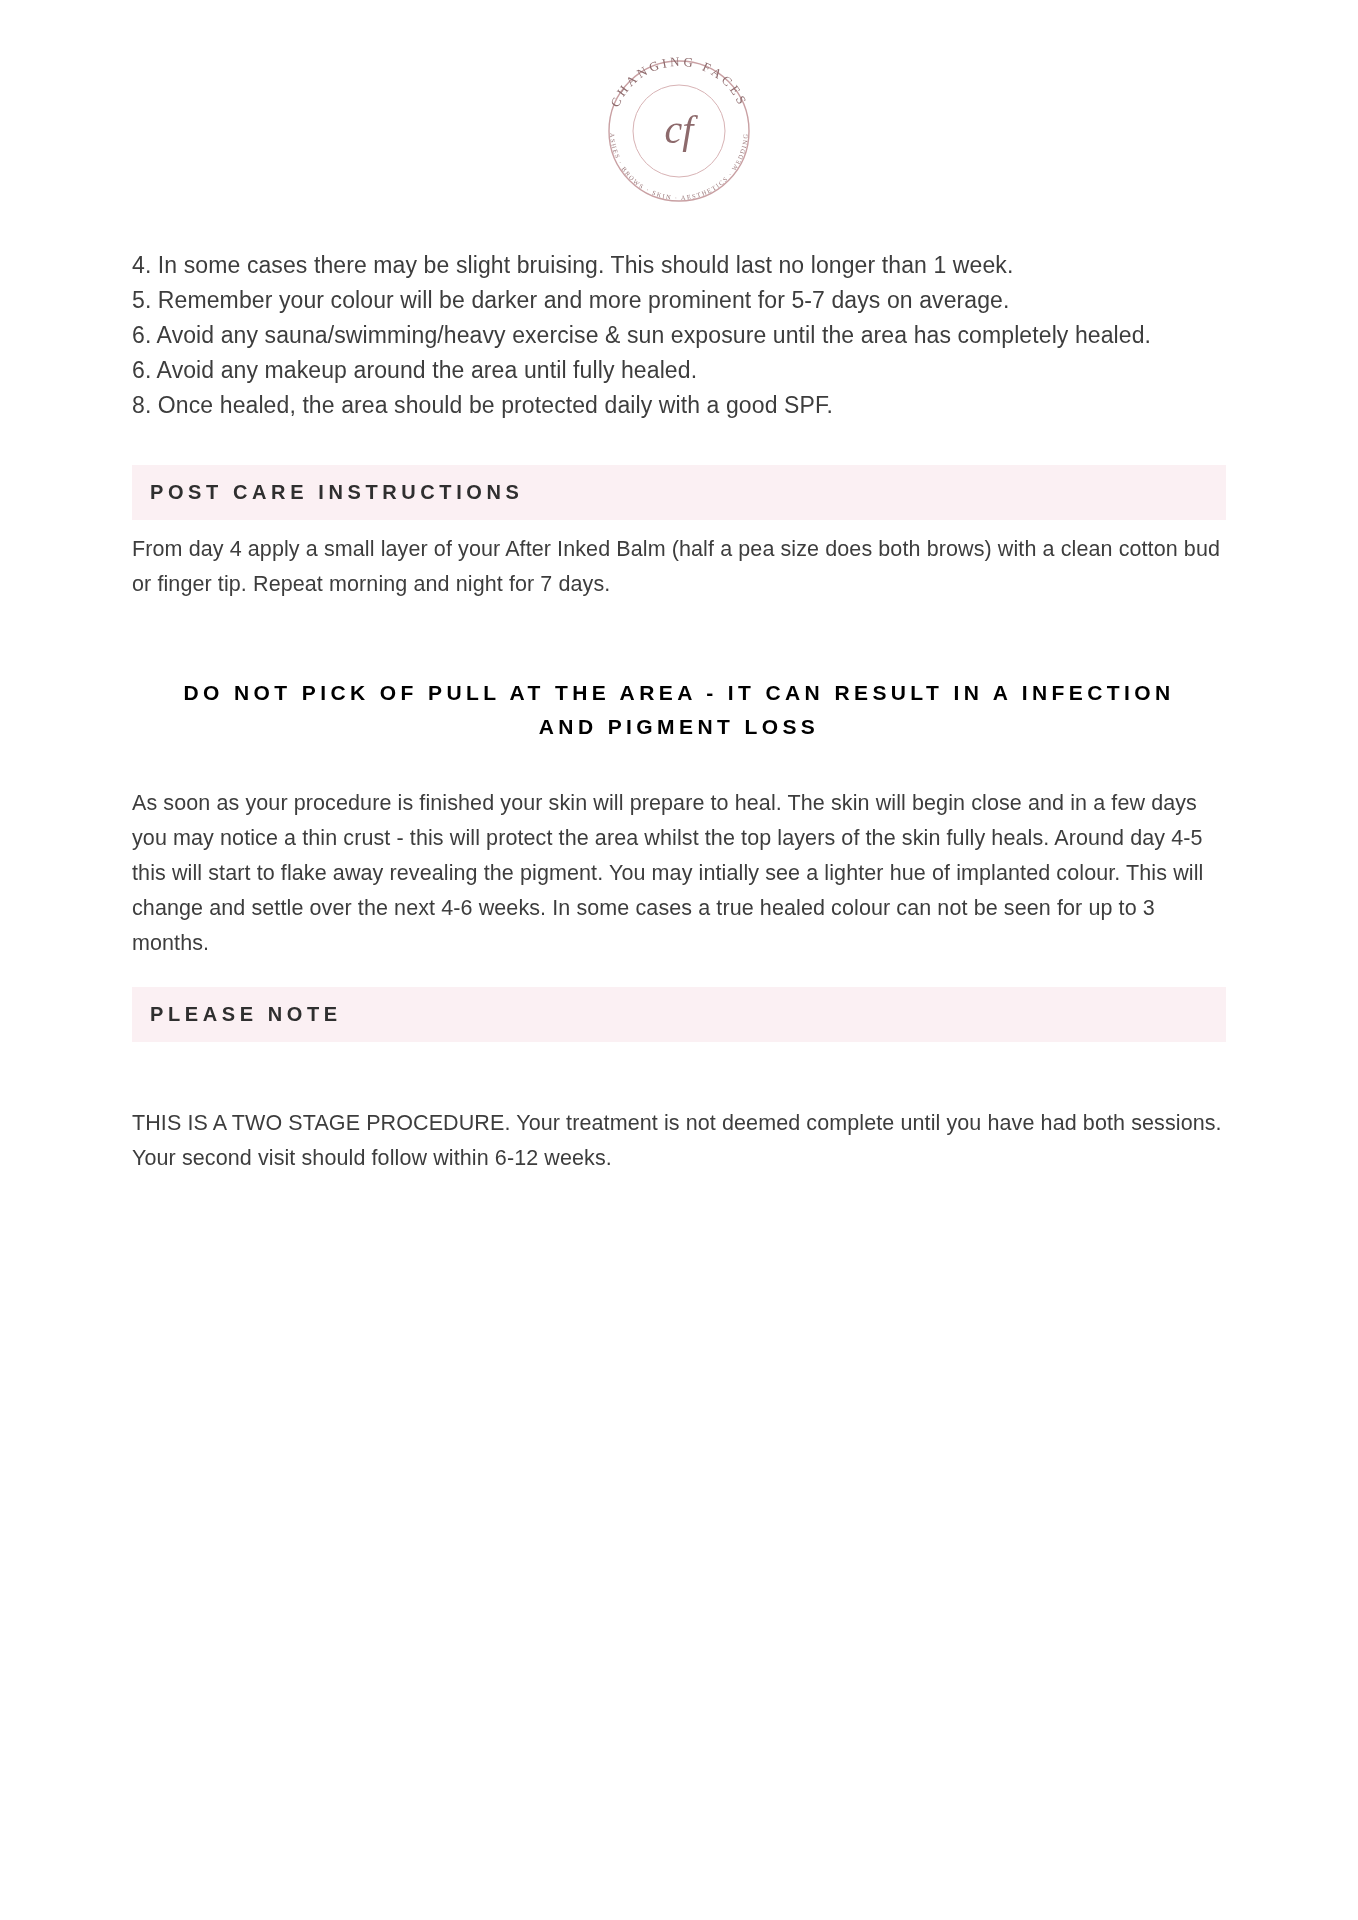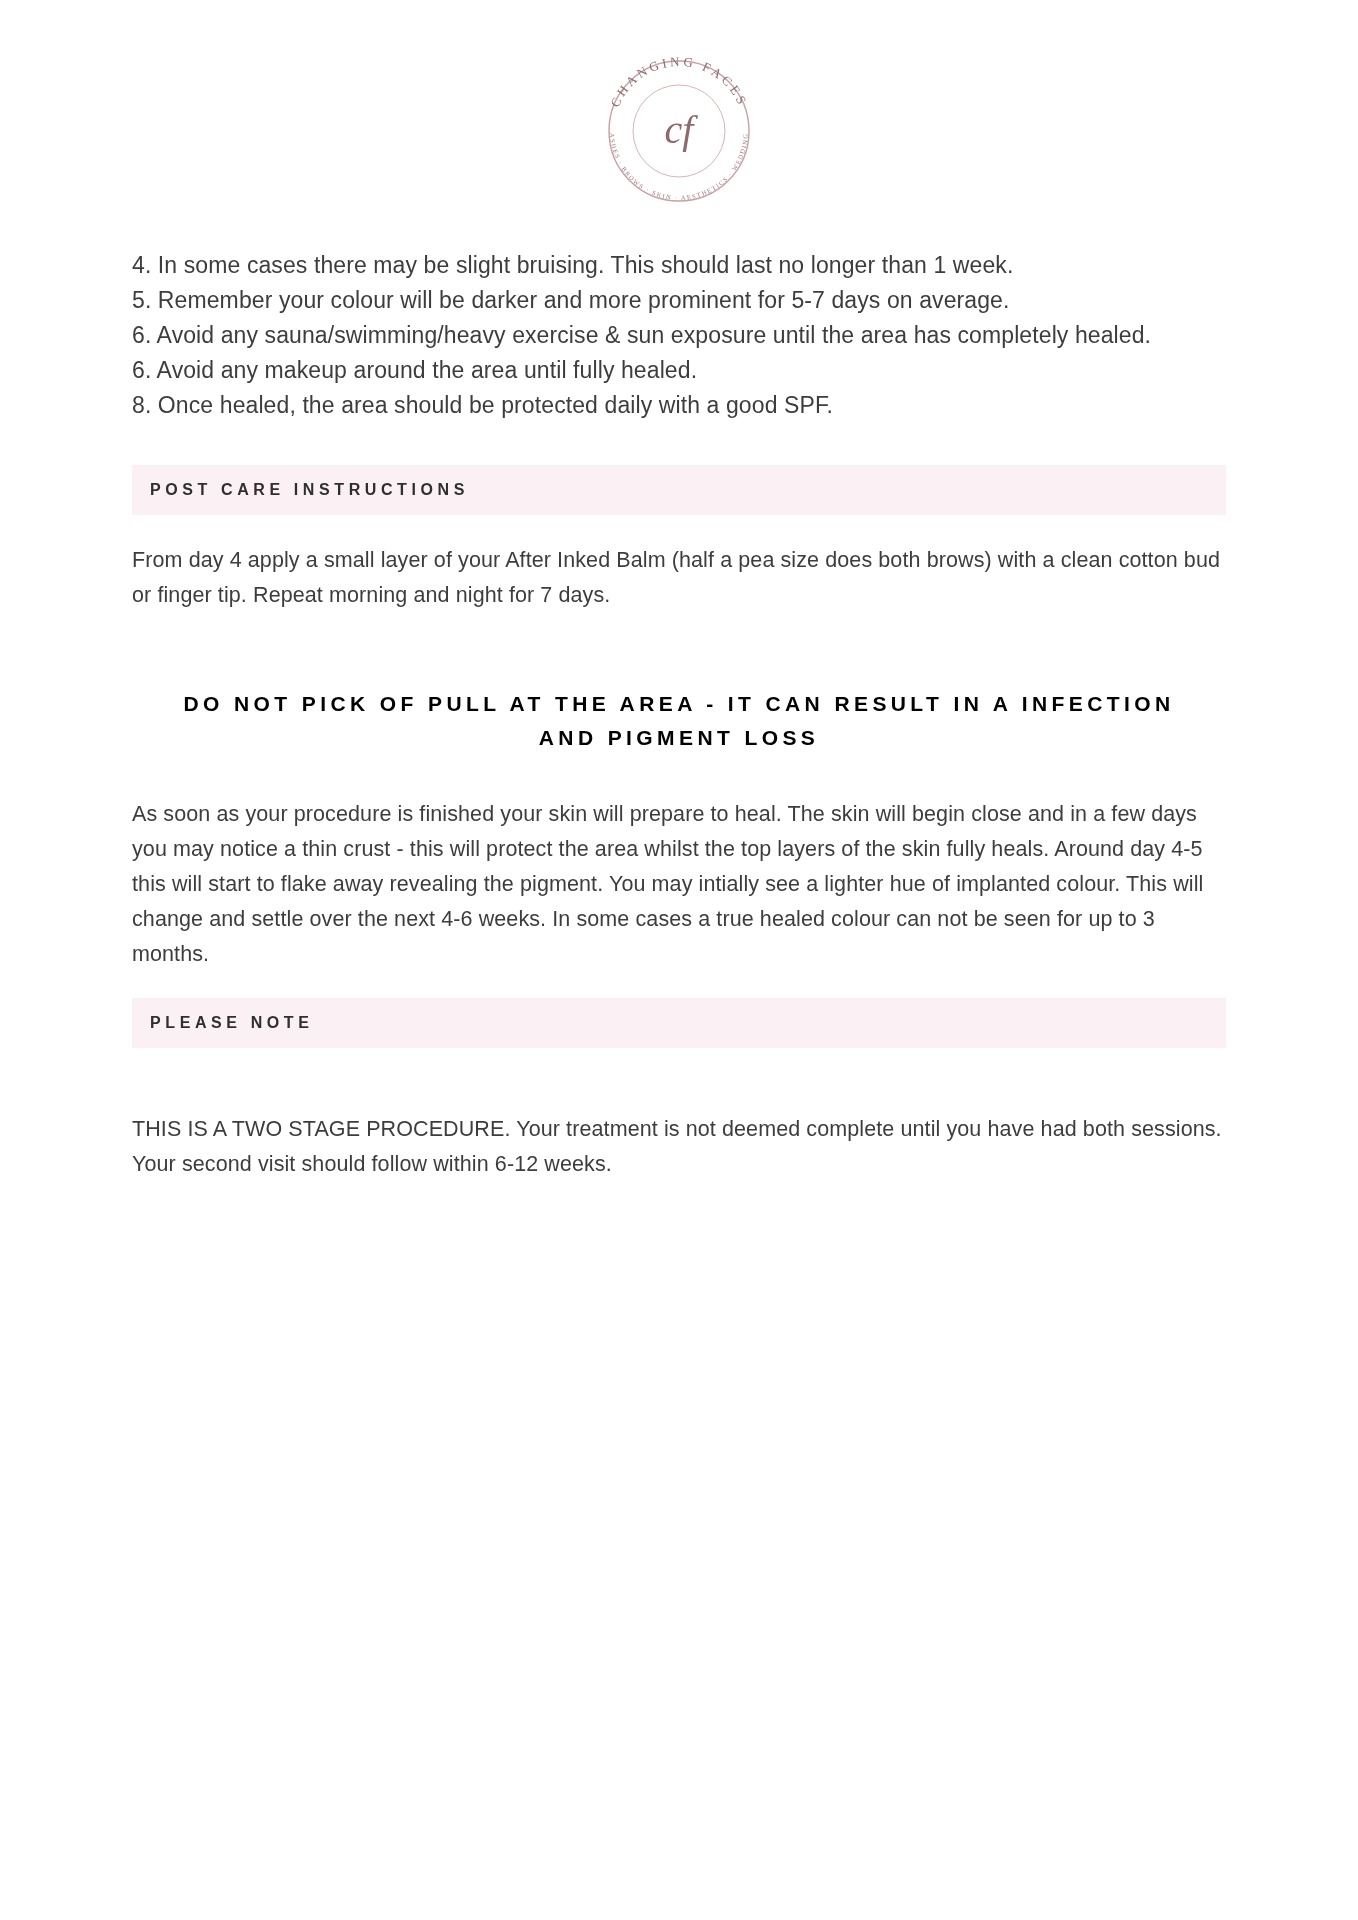--- a/index.html
+++ b/index.html
@@ -56,31 +56,31 @@
     letter-spacing: 0.1px;
   }
 
   .band {
     background: #fbf0f3;
     padding: 16px 0 16px 18px;
     box-sizing: border-box;
     margin-top: 42px;
   }
   .band-text {
-    font-size: 16px;
+    font-size: 20px;
     letter-spacing: 4.6px;
     color: #2f2f2f;
     font-weight: 600;
   }
 
   .para {
     font-size: 21.5px;
     line-height: 35px;
     color: #3d3d3d;
-    margin-top: 28px;
+    margin-top: 12px;
     letter-spacing: 0.1px;
   }
 
   .heading-center {
     text-align: center;
     font-size: 21px;
     letter-spacing: 4.4px;
     line-height: 34px;
     color: #000000;
     font-weight: 600;

